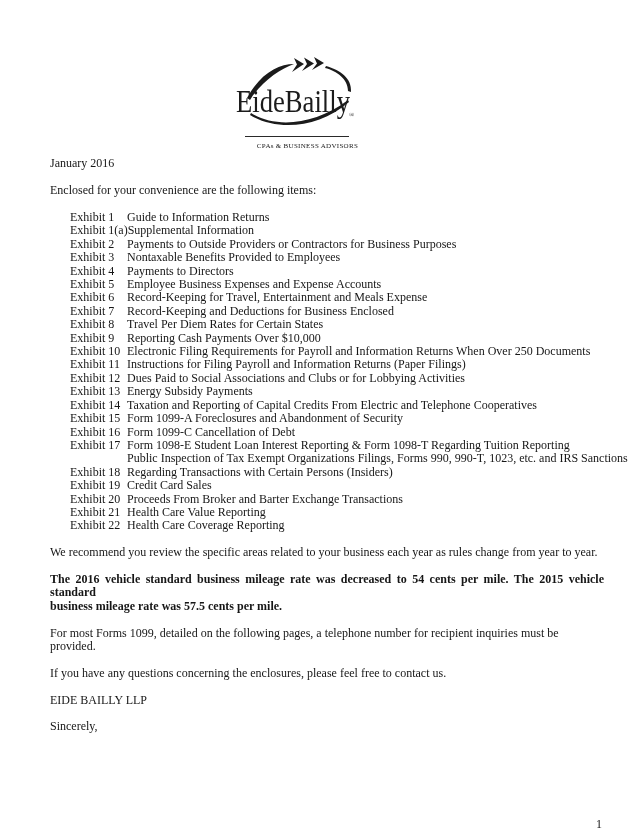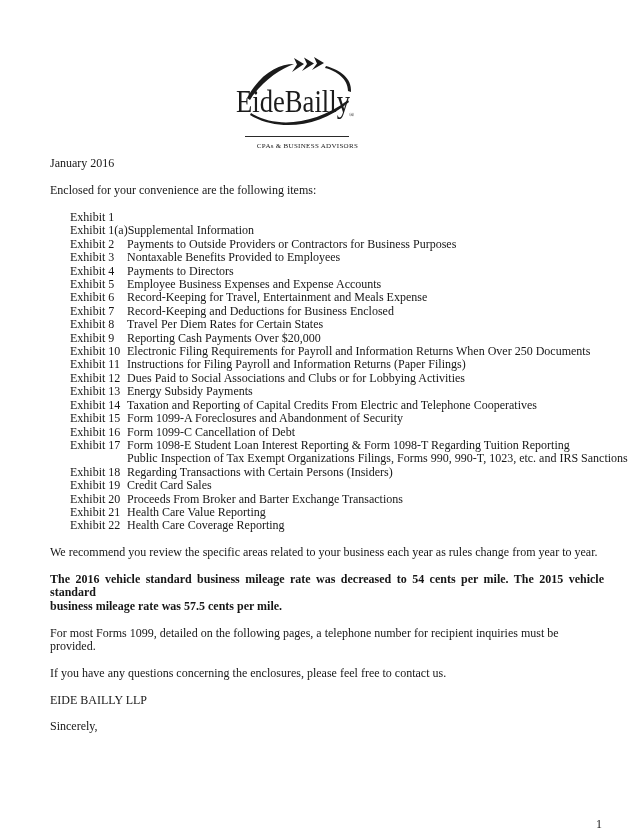--- a/index.html
+++ b/index.html
@@ -57,20 +57,21 @@
     <div class="logo-tagline">CPAs &amp; BUSINESS ADVISORS</div>
   </div>
 
   <div class="content">
     <p class="letter-date">January 2016</p>
     <p>Enclosed for your convenience are the following items:</p>
 
     <div class="exhibit-list">
       <div class="ex-row">
         <span class="ex-label">Exhibit 1</span>
+        <span class="ex-desc">Guide to Information Returns</span>
       </div>
       <div class="ex-row">
         <span class="ex-label">Exhibit 1(a)</span>
         <span class="ex-desc">Supplemental Information</span>
       </div>
       <div class="ex-row">
         <span class="ex-label">Exhibit 2</span>
         <span class="ex-desc">Payments to Outside Providers or Contractors for Business Purposes</span>
       </div>
       <div class="ex-row">
@@ -92,21 +93,21 @@
       <div class="ex-row">
         <span class="ex-label">Exhibit 7</span>
         <span class="ex-desc">Record-Keeping and Deductions for Business Enclosed</span>
       </div>
       <div class="ex-row">
         <span class="ex-label">Exhibit 8</span>
         <span class="ex-desc">Travel Per Diem Rates for Certain States</span>
       </div>
       <div class="ex-row">
         <span class="ex-label">Exhibit 9</span>
-        <span class="ex-desc">Reporting Cash Payments Over $20,000</span>
+        <span class="ex-desc">Reporting Cash Payments Over $10,000</span>
       </div>
       <div class="ex-row">
         <span class="ex-label">Exhibit 10</span>
         <span class="ex-desc">Electronic Filing Requirements for Payroll and Information Returns When Over 250 Documents</span>
       </div>
       <div class="ex-row">
         <span class="ex-label">Exhibit 11</span>
         <span class="ex-desc">Instructions for Filing Payroll and Information Returns (Paper Filings)</span>
       </div>
       <div class="ex-row">

